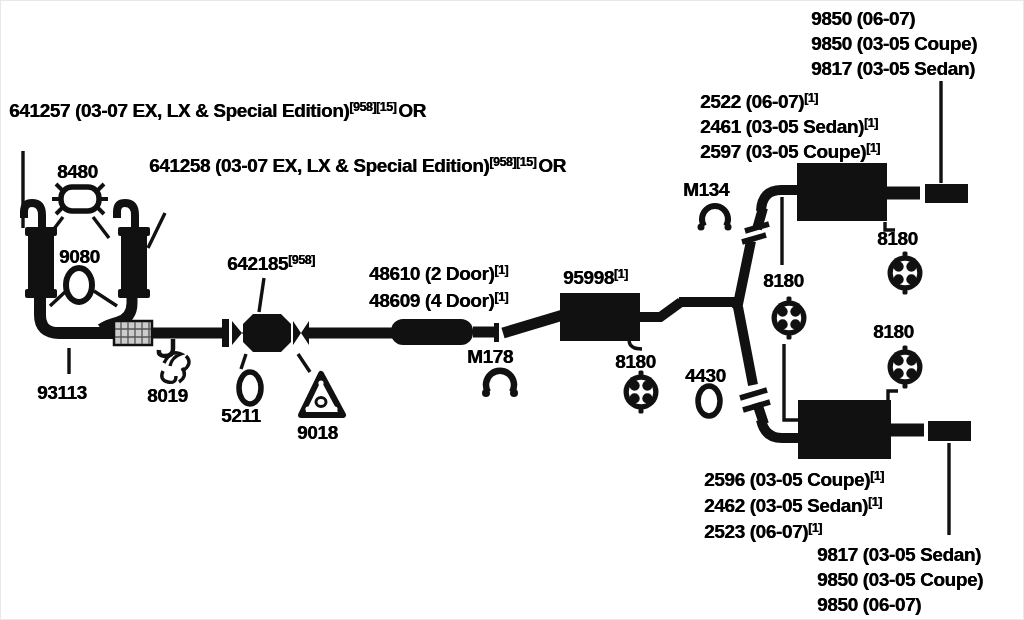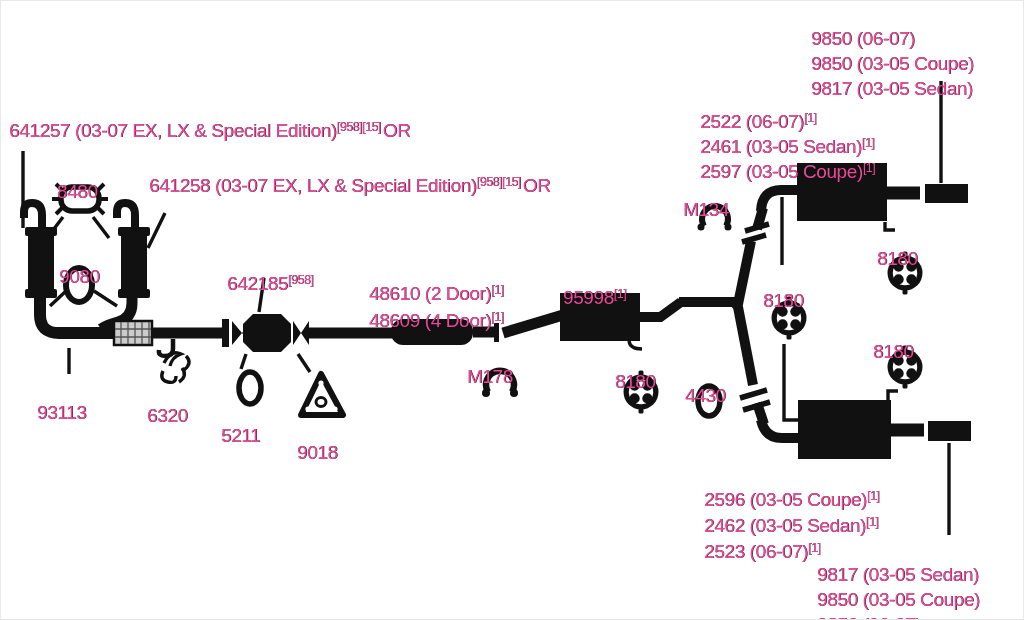--- a/index.html
+++ b/index.html
@@ -1,21 +1,21 @@
 <!DOCTYPE html>
 <html><head>
 <meta charset="utf-8">
 <style>
   html,body{margin:0;padding:0;background:#fff;}
   .stage{position:relative;width:1024px;height:620px;background:#fff;overflow:hidden;
          font-family:"Liberation Sans",sans-serif;border:1px solid #e8e8e8;box-sizing:border-box;}
   .stage svg{position:absolute;left:0;top:0;}
   #labels{position:absolute;left:0;top:0;width:100%;height:100%;}
-  .lbl{position:absolute;font-weight:normal;font-size:19px;line-height:21px;color:#ec4899;
-       white-space:nowrap;letter-spacing:-0.4px;text-shadow:0.4px 0 0 #111;margin-top:20px;}
+  .lbl{position:absolute;font-weight:bold;font-size:19px;line-height:21px;color:#000000;
+       white-space:nowrap;letter-spacing:-0.4px;text-shadow:0.4px 0 0 #111;}
   .lbl sup{font-size:12.5px;letter-spacing:-0.5px;vertical-align:6px;line-height:0;}
   .lbl .sfx{margin-left:2px;}
 </style>
 </head>
 <body>
 
 <div class="stage">
 
 <svg width="1024" height="620" viewBox="0 0 1024 620">
   <defs>
@@ -155,21 +155,21 @@
       <div class="lbl" style="left: 368px; top: 289px;"><span>48609 (4 Door)</span><sup>[1]</sup></div>
       <div class="lbl" style="left: 562px; top: 266px;"><span>95998</span><sup>[1]</sup></div>
       <div class="lbl" style="left: 466px; top: 345px;"><span>M178</span></div>
       <div class="lbl" style="left: 682px; top: 178px;"><span>M134</span></div>
       <div class="lbl" style="left: 614px; top: 350px;"><span>8180</span></div>
       <div class="lbl" style="left: 762px; top: 269px;"><span>8180</span></div>
       <div class="lbl" style="left: 876px; top: 227px;"><span>8180</span></div>
       <div class="lbl" style="left: 872px; top: 320px;"><span>8180</span></div>
       <div class="lbl" style="left: 684px; top: 364px;"><span>4430</span></div>
       <div class="lbl" style="left: 36px; top: 381px;"><span>93113</span></div>
-      <div class="lbl" style="left: 146px; top: 384px;"><span>6320</span></div>
+      <div class="lbl" style="left: 146px; top: 384px;"><span>8019</span></div>
       <div class="lbl" style="left: 220px; top: 404px;"><span>5211</span></div>
       <div class="lbl" style="left: 296px; top: 421px;"><span>9018</span></div>
       <div class="lbl" style="left: 810px; top: 7px;"><span>9850 (06-07)</span></div>
       <div class="lbl" style="left: 810px; top: 32px;"><span>9850 (03-05 Coupe)</span></div>
       <div class="lbl" style="left: 810px; top: 57px;"><span>9817 (03-05 Sedan)</span></div>
       <div class="lbl" style="left: 699px; top: 90px;"><span>2522 (06-07)</span><sup>[1]</sup></div>
       <div class="lbl" style="left: 699px; top: 115px;"><span>2461 (03-05 Sedan)</span><sup>[1]</sup></div>
       <div class="lbl" style="left: 699px; top: 140px;"><span>2597 (03-05 Coupe)</span><sup>[1]</sup></div>
       <div class="lbl" style="left: 703px; top: 468px;"><span>2596 (03-05 Coupe)</span><sup>[1]</sup></div>
       <div class="lbl" style="left: 703px; top: 494px;"><span>2462 (03-05 Sedan)</span><sup>[1]</sup></div>

